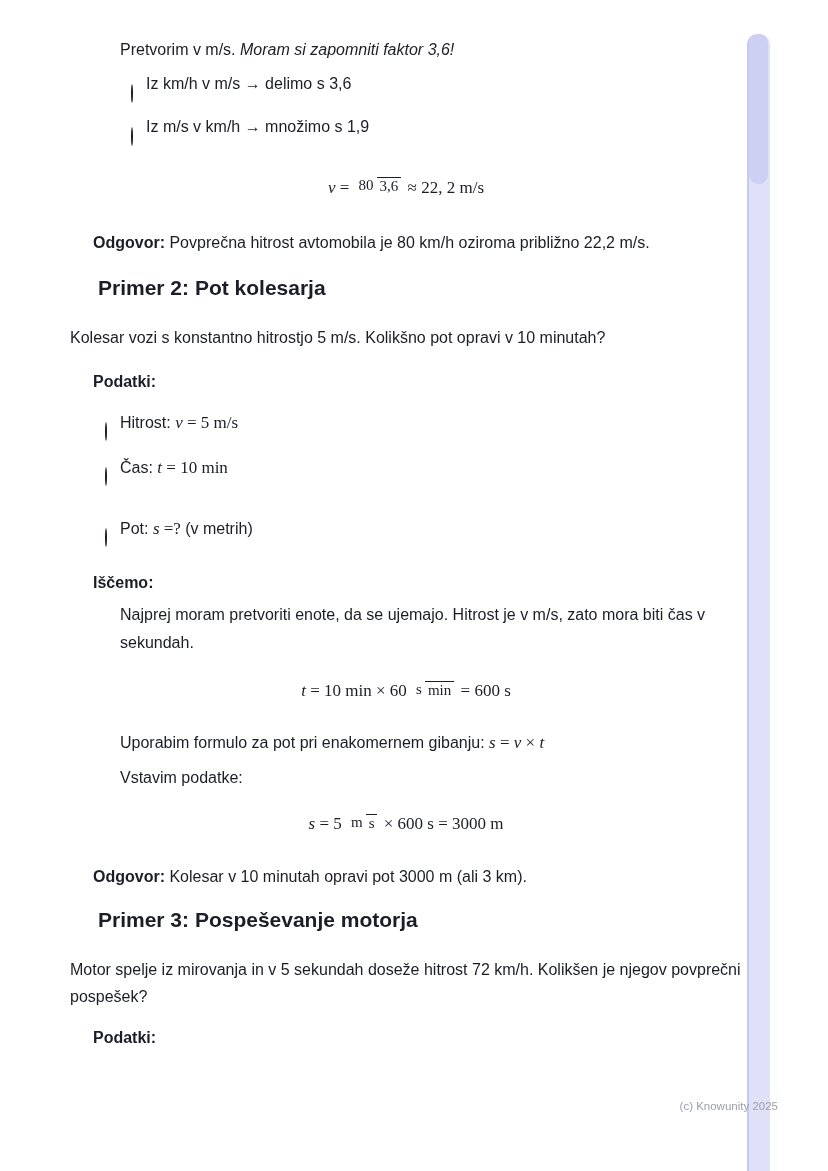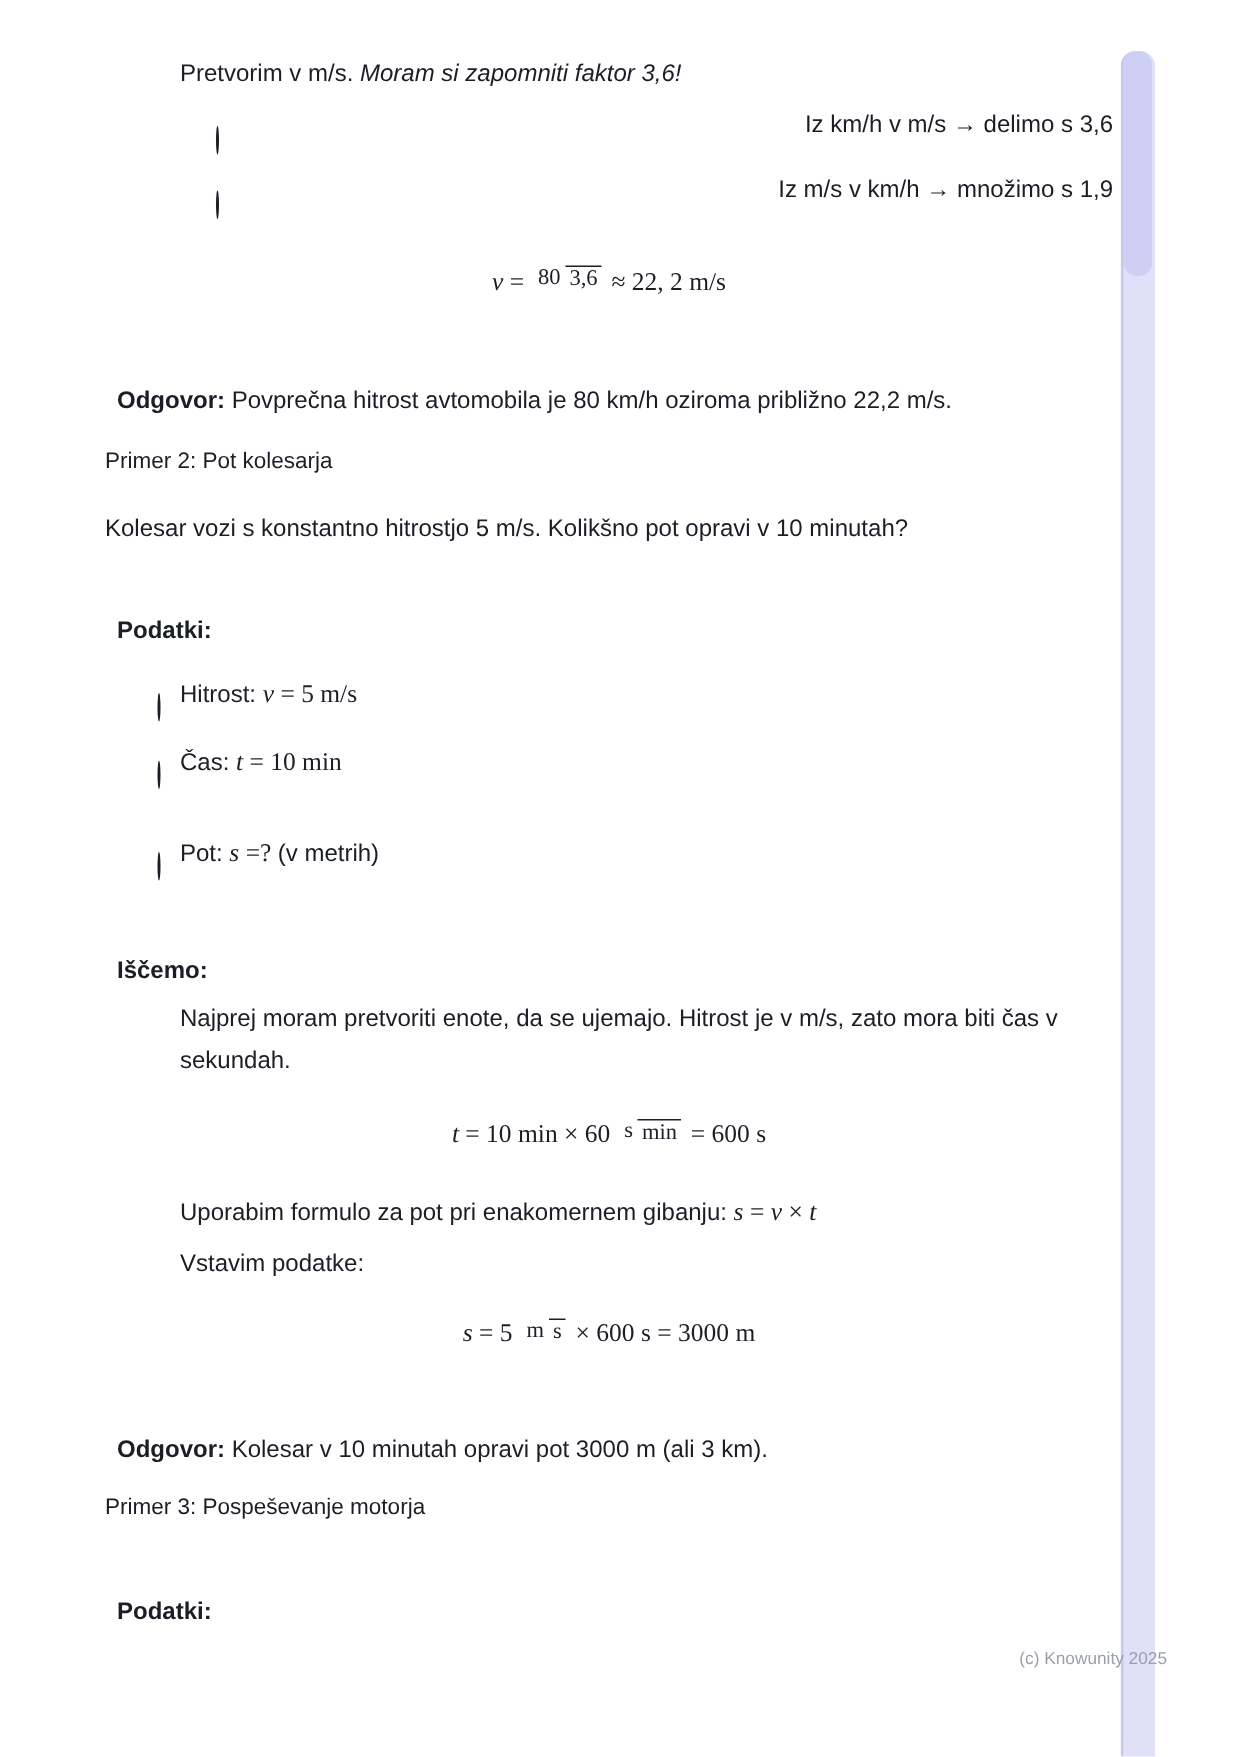--- a/index.html
+++ b/index.html
@@ -14,30 +14,31 @@
   }
   .content {
     position: absolute;
     left: 70px;
     top: 36px;
     width: 672px;
     font-size: 16px;
     line-height: 1.72;
   }
   .heading {
-    font-weight: normal;
-    font-size: 15px;
+    font-weight: bold;
+    font-size: 21px;
+    margin-left: 28px;
   }
   .row { display: flex; align-items: flex-start; }
   .mk { flex: 0 0 15px; padding-top: 10px; }
   .disc { width: 5.5px; height: 5.5px; border-radius: 50%; background: #1c1e27; }
   .circ { width: 6px; height: 6px; border-radius: 50%; border: 1.5px solid #1c1e27; background: #fff; }
-  .ind-a { margin-left: 8px; flex-direction: column; }
+  .ind-a { margin-left: 8px; }
   .ind-b { margin-left: 35px; }
-  .ind-c { margin-left: 61px; text-align: right; }
+  .ind-c { margin-left: 61px; }
   .txt { flex: 1 1 auto; }
   em { font-style: italic; }
   strong { font-weight: bold; }
   .math { font-family: "Liberation Serif", serif; font-size: 17px; }
   .mvar { font-family: "Liberation Serif", serif; font-style: italic; font-size: 17px; }
   .formula {
     text-align: center;
     font-family: "Liberation Serif", serif;
     font-size: 17px;
     line-height: 1.3;
@@ -175,20 +176,21 @@
         </span><span> × 600 s = 3000 m</span>
     </div>
 
     <div class="row ind-a" style="margin-bottom:11px">
       <span class="mk"><span class="disc"></span></span>
       <div class="txt"><strong>Odgovor:</strong><span> Kolesar v 10 minutah opravi pot 3000 m (ali 3 km).</span></div>
     </div>
 
     <div class="heading" style="margin-bottom:18px">Primer 3: Pospeševanje motorja</div>
 
+    <div style="margin-bottom:13px">Motor spelje iz mirovanja in v 5 sekundah doseže hitrost 72 km/h. Kolikšen je njegov povprečni pospešek?</div>
 
     <div class="row ind-a">
       <span class="mk"><span class="disc"></span></span>
       <div class="txt"><strong>Podatki:</strong></div>
     </div>
 
   </div>
 
   <div class="scroll-track">
     <div class="scroll-thumb"></div>

